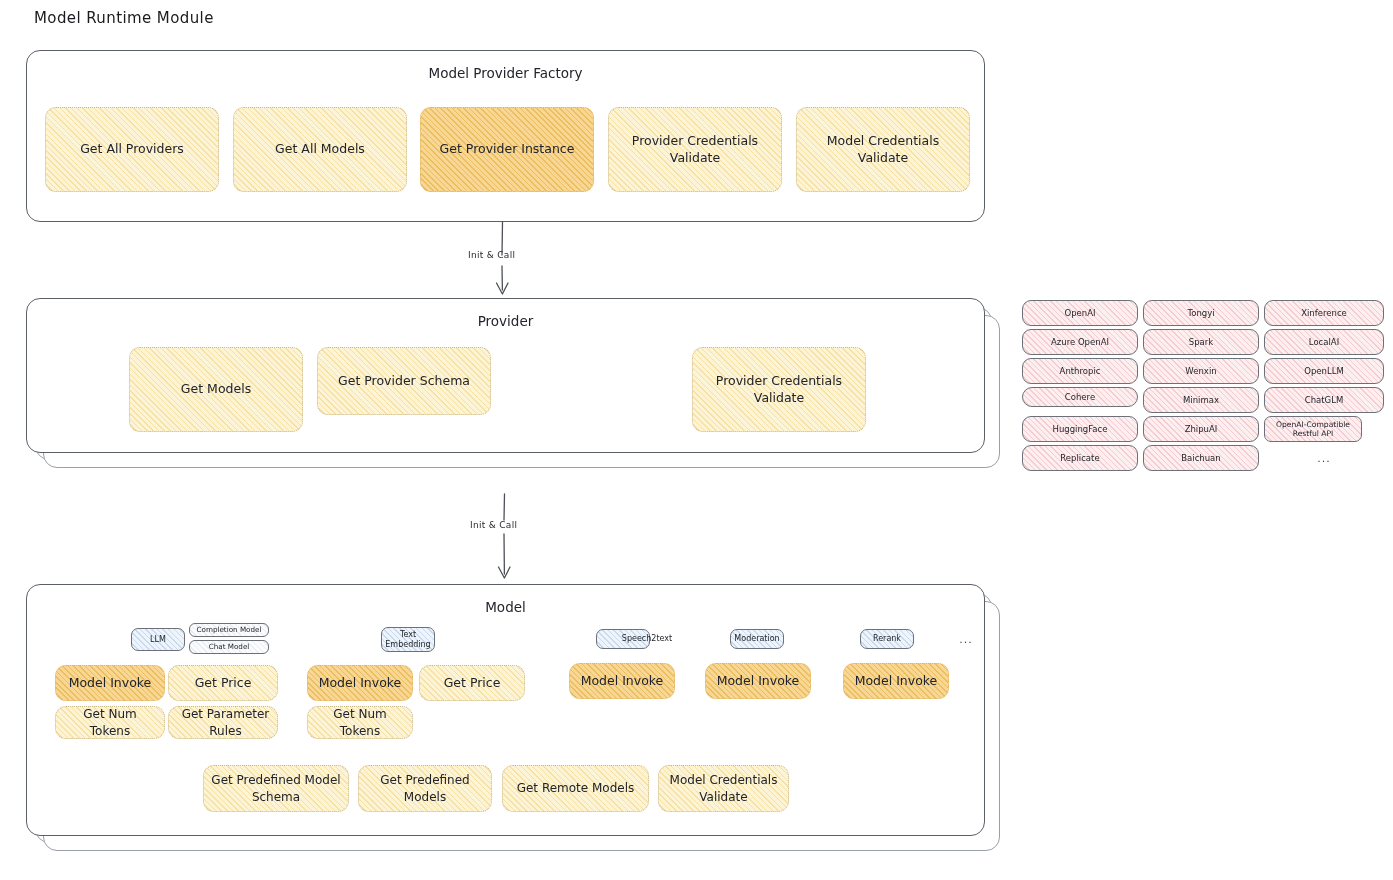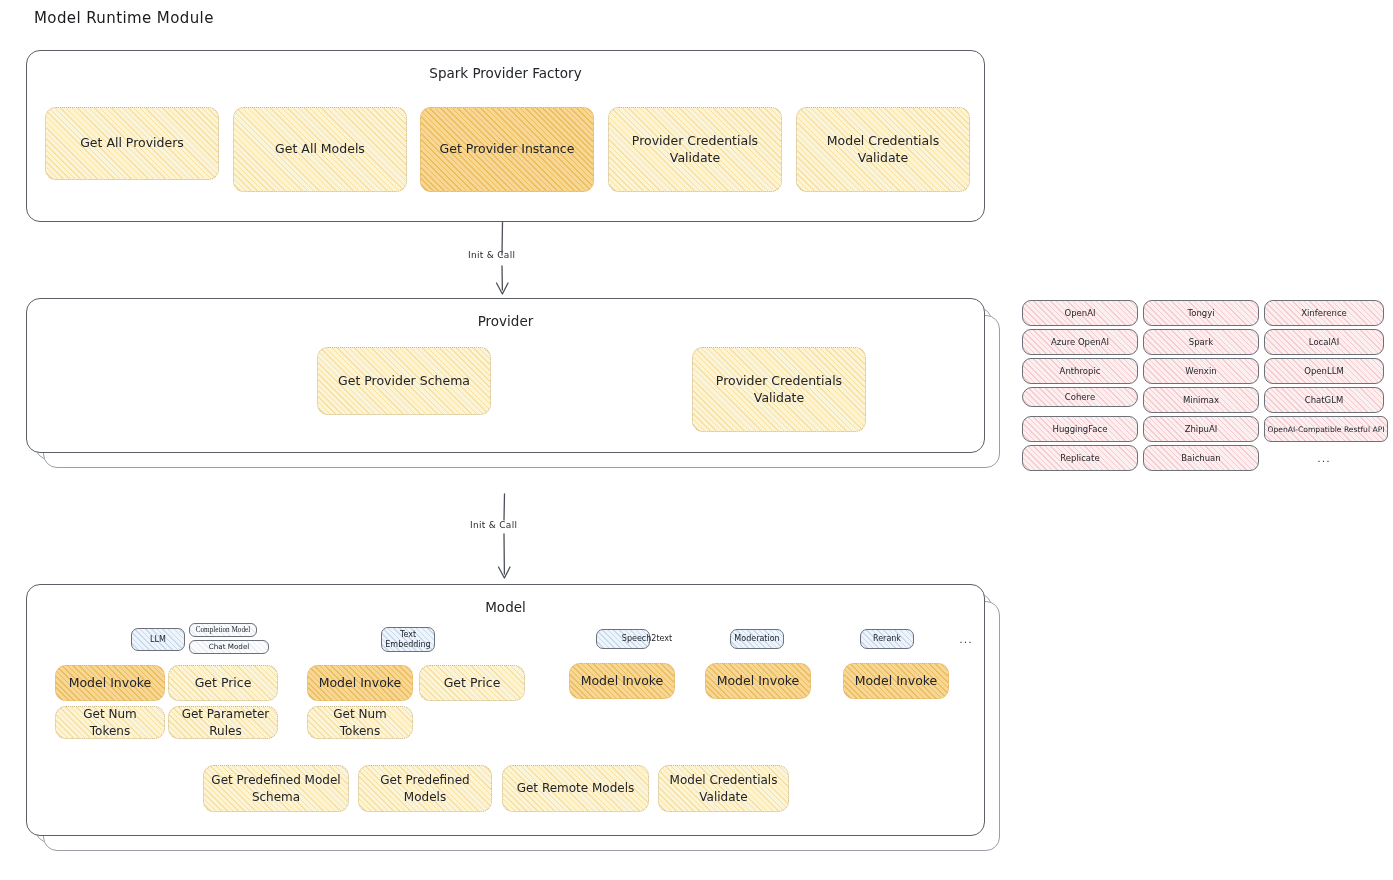--- a/index.html
+++ b/index.html
@@ -111,23 +111,23 @@
   }
 </style>
 </head>
 <body>
 
 <div class="stage">
 
   <div id="page-title">Model Runtime Module</div>
 
   <div class="sketch" style="left:26px;top:50px;width:959px;height:172px;">
-    <div class="group-title">Spark Provider Factory</div>
-
-    <div class="node" style="left:18px;top:56px;width:174px;height:73px;">Get All Providers</div>
+    <div class="group-title">Model Provider Factory</div>
+
+    <div class="node" style="left:18px;top:56px;width:174px;height:85px;">Get All Providers</div>
 
     <div class="node" style="left:206px;top:56px;width:174px;height:85px;">Get All Models</div>
 
     <div class="node hot" style="left:393px;top:56px;width:174px;height:85px;">Get Provider Instance</div>
 
     <div class="node" style="left:581px;top:56px;width:174px;height:85px;">Provider Credentials Validate</div>
 
     <div class="node" style="left:769px;top:56px;width:174px;height:85px;">Model Credentials Validate</div>
   </div>
 
@@ -135,20 +135,21 @@
     <svg width="40" height="76" viewBox="0 0 40 76">
       <path d="M20.5 0 L20 33 M20 44 L20.4 68" stroke="#4c5057" stroke-width="1.3" fill="none" stroke-linecap="round"></path>
       <path d="M14.5 61 L20.4 72 L26 61" stroke="#4c5057" stroke-width="1.3" fill="none" stroke-linecap="round" stroke-linejoin="round"></path>
     </svg>
     <div class="conn-label" style="left:-14px;top:28px;">Init &amp; Call</div>
   </div>
 
   <div class="sketch stack" style="left:26px;top:298px;width:959px;height:155px;">
     <div class="group-title">Provider</div>
 
+    <div class="node" style="left:102px;top:48px;width:174px;height:85px;">Get Models</div>
 
     <div class="node" style="left:290px;top:48px;width:174px;height:68px;">Get Provider Schema</div>
 
 
     <div class="node" style="left:665px;top:48px;width:174px;height:85px;">Provider Credentials Validate</div>
   </div>
 
   <div style="position:absolute;left:1022px;top:300px;width:362px;height:175px;">
 
     <div class="chip" style="left:0px;top:0px;width:116px;height:26px;">OpenAI</div>
@@ -162,37 +163,37 @@
     <div class="chip" style="left:121px;top:29px;width:116px;height:26px;">Spark</div>
     <div class="chip" style="left:121px;top:58px;width:116px;height:26px;">Wenxin</div>
     <div class="chip" style="left:121px;top:87px;width:116px;height:26px;">Minimax</div>
     <div class="chip" style="left:121px;top:116px;width:116px;height:26px;">ZhipuAI</div>
     <div class="chip" style="left:121px;top:145px;width:116px;height:26px;">Baichuan</div>
 
     <div class="chip" style="left:242px;top:0px;width:120px;height:26px;">Xinference</div>
     <div class="chip" style="left:242px;top:29px;width:120px;height:26px;">LocalAI</div>
     <div class="chip" style="left:242px;top:58px;width:120px;height:26px;">OpenLLM</div>
     <div class="chip" style="left:242px;top:87px;width:120px;height:26px;">ChatGLM</div>
-    <div class="chip" style="left:242px;top:116px;width:124px;height:26px;border-radius:7px;font-size:7.6px;">OpenAI-Compatible Restful API</div>
+    <div class="chip" style="left:242px;top:116px;width:98px;height:26px;border-radius:7px;font-size:7.6px;">OpenAI-Compatible Restful API</div>
     <div class="ellipsis" style="left:242px;top:145px;width:120px;height:26px;">...</div>
   </div>
 
   <div class="conn" style="left:484px;top:494px;width:40px;height:90px;">
     <svg width="40" height="90" viewBox="0 0 40 90">
       <path d="M20.5 0 L20 26 M20 40 L20.4 80" stroke="#4c5057" stroke-width="1.3" fill="none" stroke-linecap="round"></path>
       <path d="M14.5 73 L20.4 84 L26 73" stroke="#4c5057" stroke-width="1.3" fill="none" stroke-linecap="round" stroke-linejoin="round"></path>
     </svg>
     <div class="conn-label" style="left:-14px;top:26px;">Init &amp; Call</div>
   </div>
 
   <div class="sketch stack" style="left:26px;top:584px;width:959px;height:252px;">
     <div class="group-title">Model</div>
 
     <div class="tag" style="left:104px;top:43px;width:54px;height:23px;">LLM</div>
-    <div class="tag plain" style="left:162px;top:38px;width:68px;height:14px;font-size:7.2px;font-family:Liberation Serif, serif;">Completion Model</div>
+    <div class="tag plain" style="left:162px;top:38px;width:80px;height:14px;font-size:7.2px;">Completion Model</div>
     <div class="tag plain" style="left:162px;top:55px;width:80px;height:14px;font-size:7.2px;">Chat Model</div>
 
     <div class="node hot" style="left:28px;top:80px;width:110px;height:36px;">Model Invoke</div>
     <div class="node" style="left:141px;top:80px;width:110px;height:36px;">Get Price</div>
     <div class="node" style="left:28px;top:121px;width:110px;height:33px;font-size:12px;">Get Num Tokens</div>
     <div class="node" style="left:141px;top:121px;width:110px;height:33px;font-size:12px;padding-left:11px;">Get Parameter Rules</div>
 
     <div class="tag" style="left:354px;top:42px;width:54px;height:25px;">Text Embedding</div>
 
     <div class="node hot" style="left:280px;top:80px;width:106px;height:36px;">Model Invoke</div>

